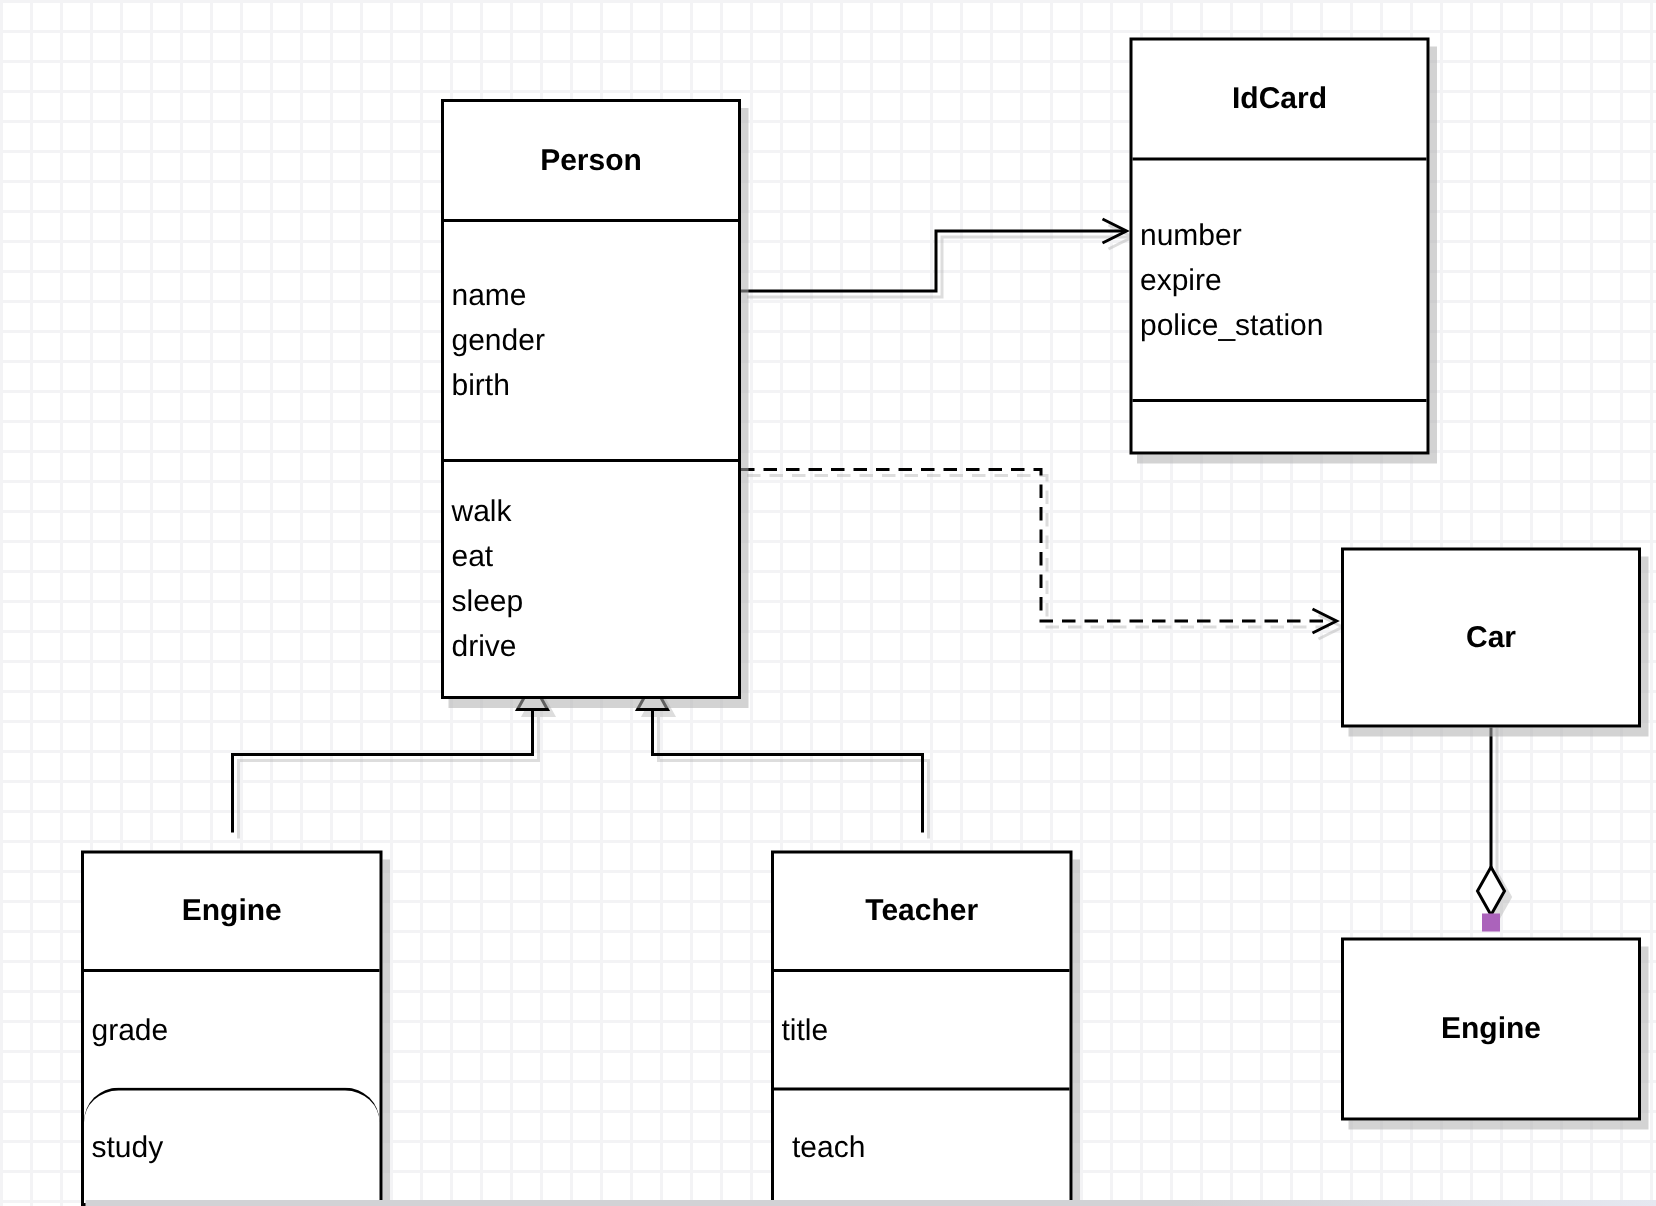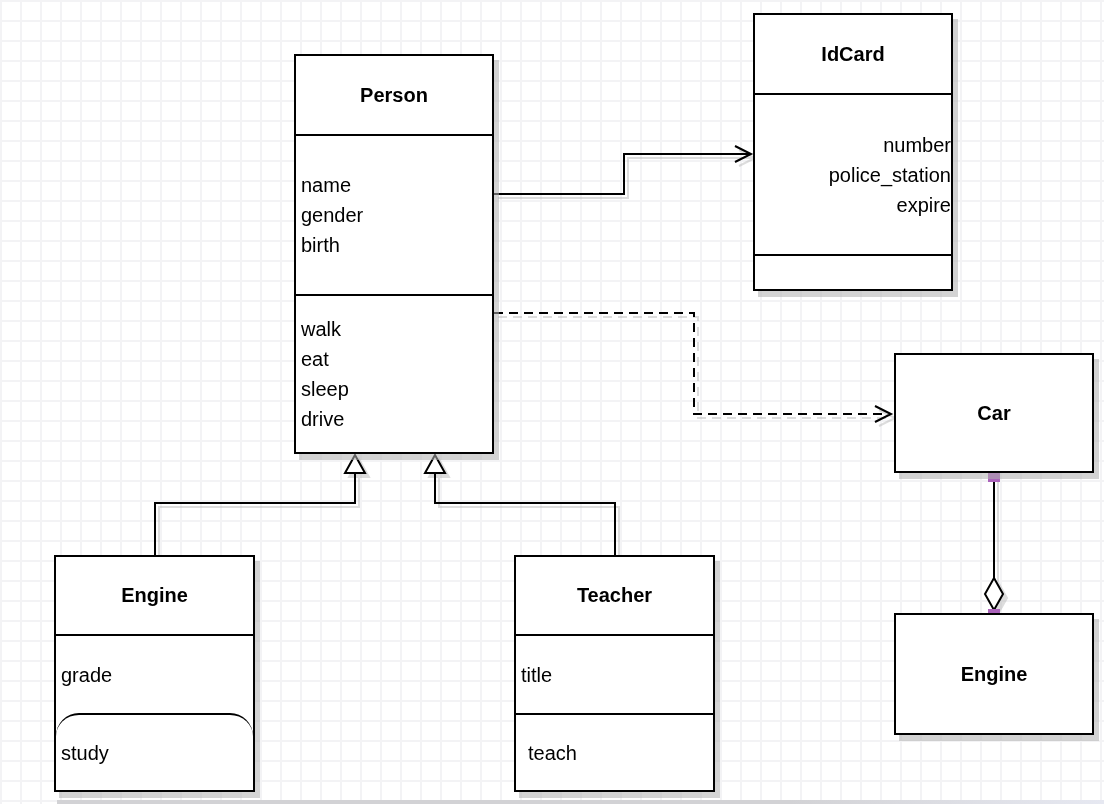--- a/index.html
+++ b/index.html
@@ -14,20 +14,21 @@
     background-size:20px 20px;
     font-family:"Liberation Sans","DejaVu Sans",sans-serif;
     color:#000;
   }
   .uml-class{
     position:absolute;
     background:#ffffff;
     border:2px solid #000;
     box-shadow:5px 6px 0 rgba(175,175,175,0.55);
     box-sizing:border-box;
+    margin-top:12px;
   }
   .uml-title{
     display:flex;align-items:center;justify-content:center;
     font-weight:bold;font-size:20px;
     box-sizing:border-box;
   }
   .uml-compartment{
     border-top:2px solid #000;
     box-sizing:border-box;
     display:flex;flex-direction:column;justify-content:center;
@@ -92,24 +93,24 @@
     <div class="uml-compartment" style="height:158px;">
       <div class="uml-member">walk</div>
       <div class="uml-member">eat</div>
       <div class="uml-member">sleep</div>
       <div class="uml-member">drive</div>
     </div>
   </div>
 
   <div class="uml-class" style="left:753px;top:13px;width:200px;height:278px;">
     <div class="uml-title" style="height:78px;">IdCard</div>
-    <div class="uml-compartment" style="height:161px;align-items:flex-end;">
+    <div class="uml-compartment" style="height:161px;">
       <div class="uml-member">number</div>
+      <div class="uml-member">expire</div>
       <div class="uml-member">police_station</div>
-      <div class="uml-member">expire</div>
     </div>
     <div class="uml-compartment" style="height:35px;"></div>
   </div>
 
   <div class="uml-class" style="left:894px;top:353px;width:200px;height:120px;">
     <div class="uml-title" style="height:100%;">Car</div>
   </div>
 
   <div class="uml-class" style="left:894px;top:613px;width:200px;height:122px;">
     <div class="uml-title" style="height:100%;">Engine</div>

